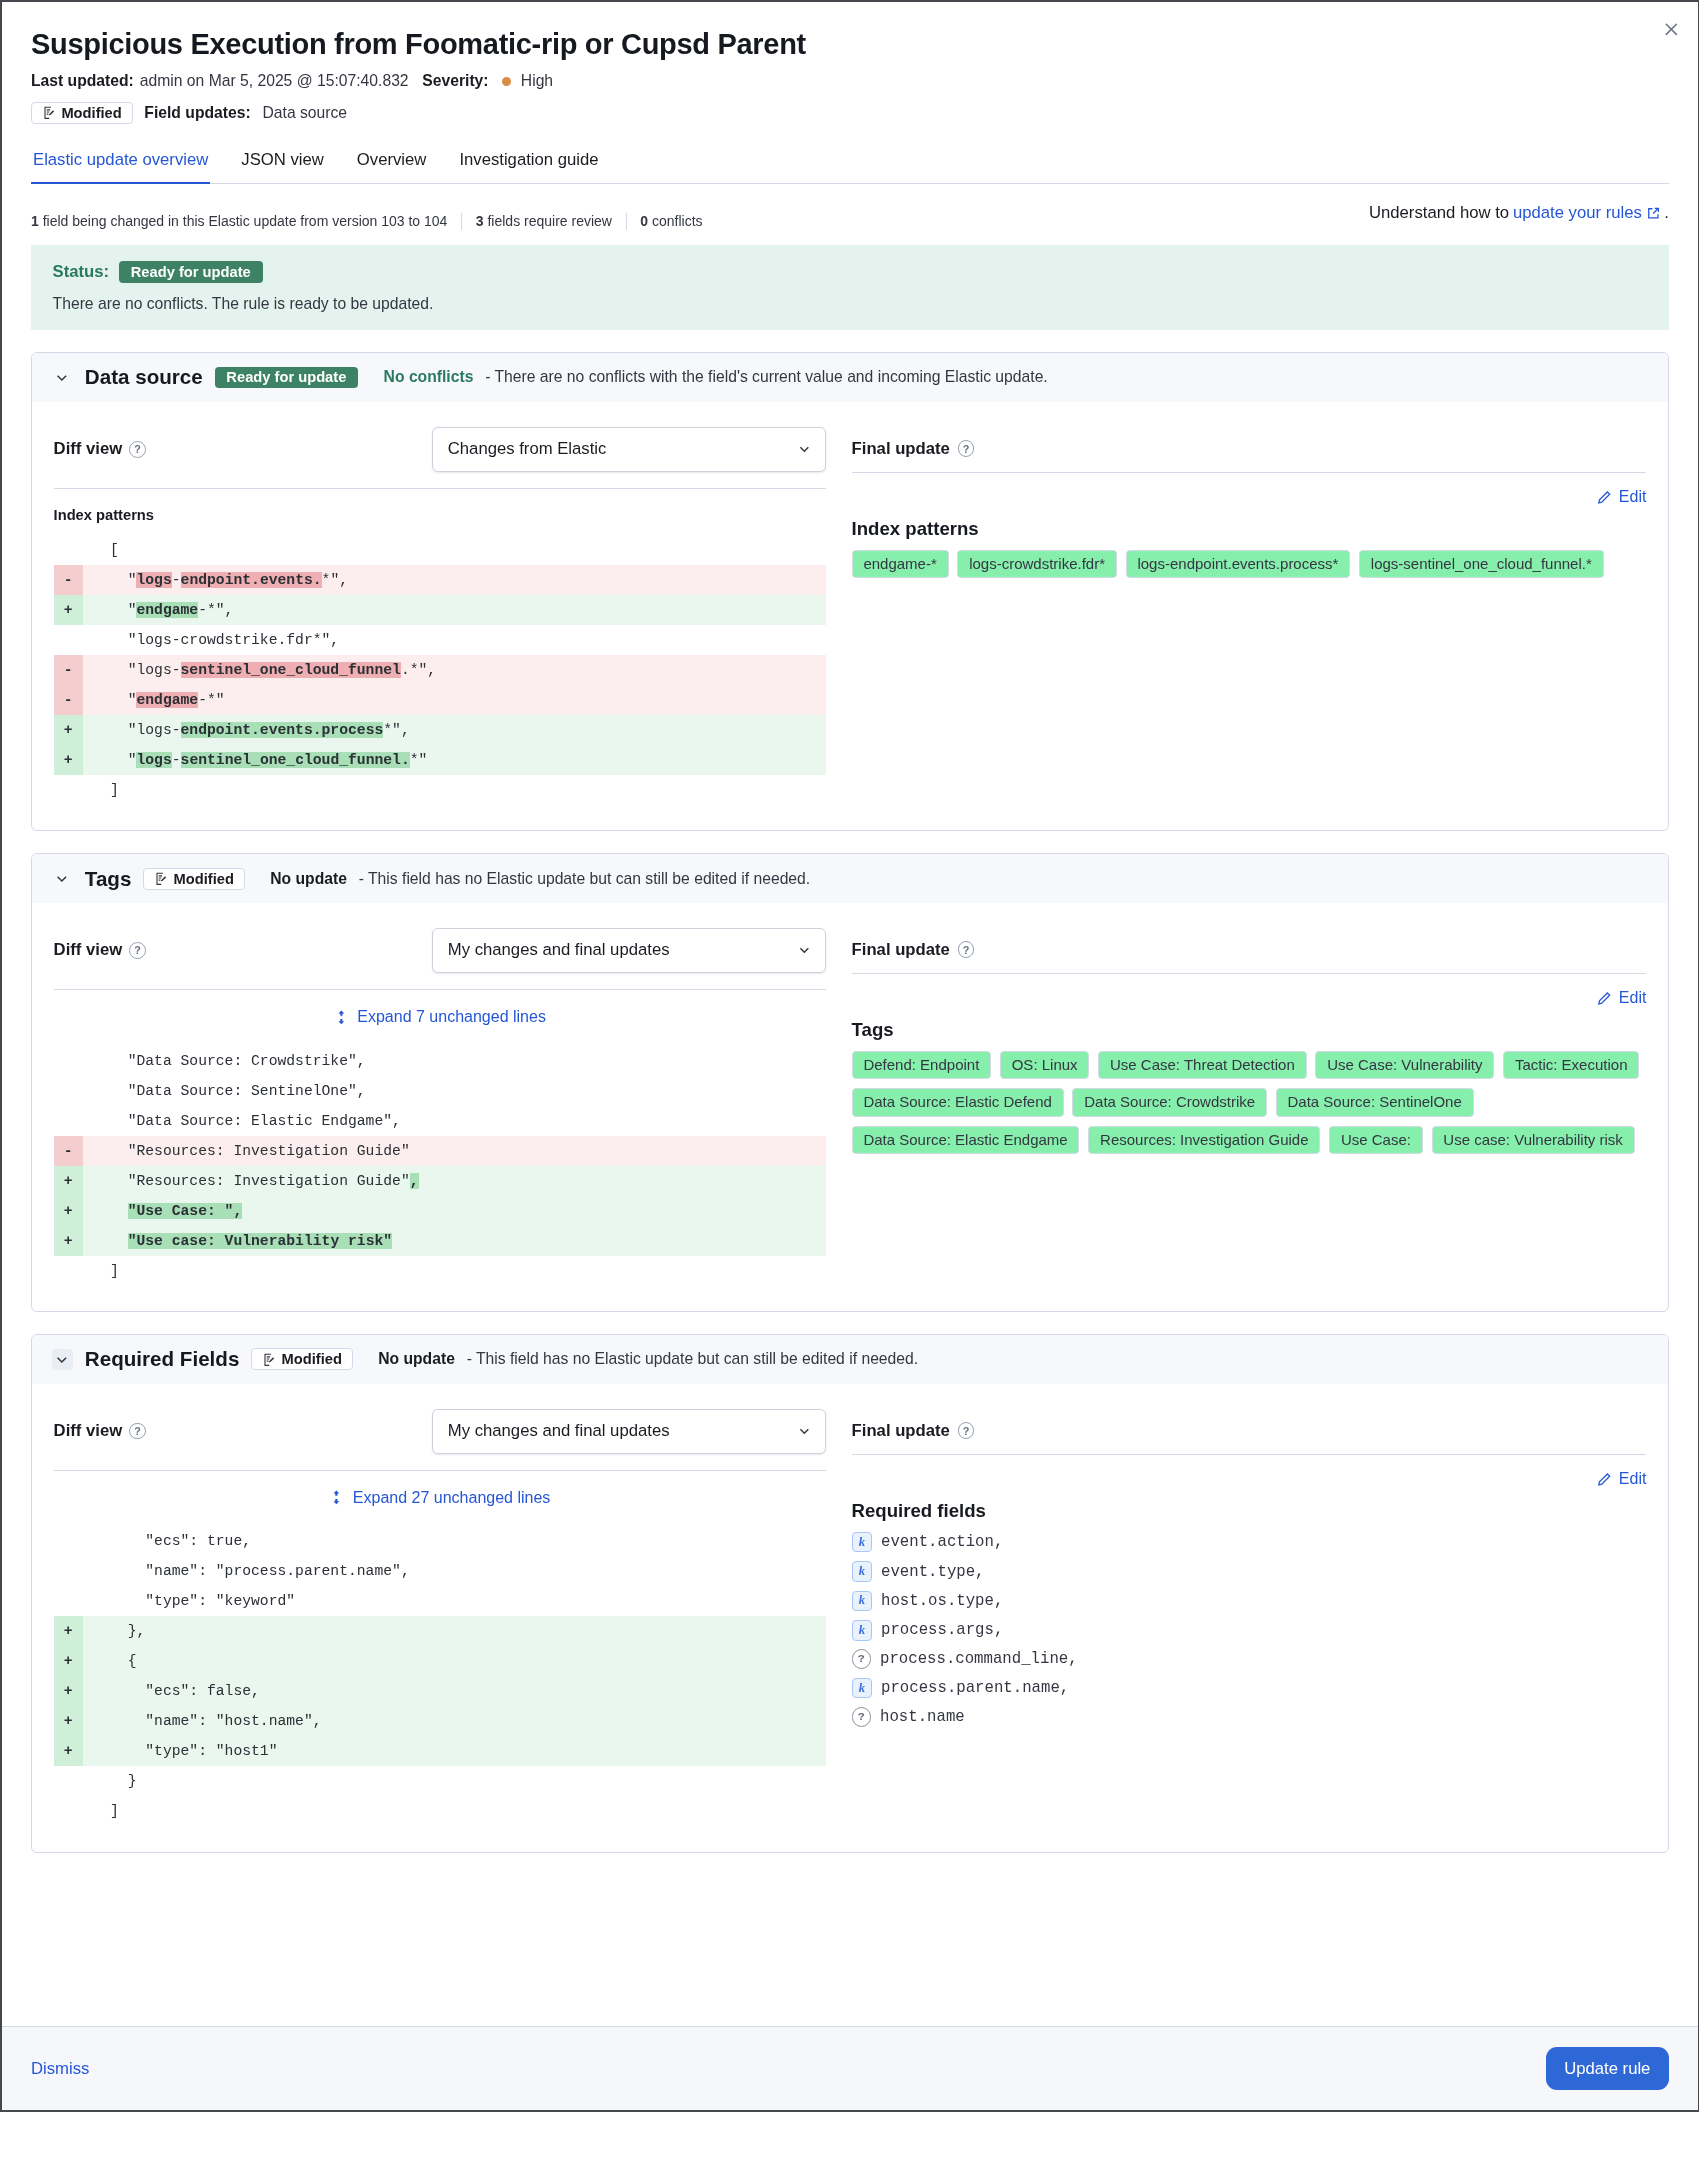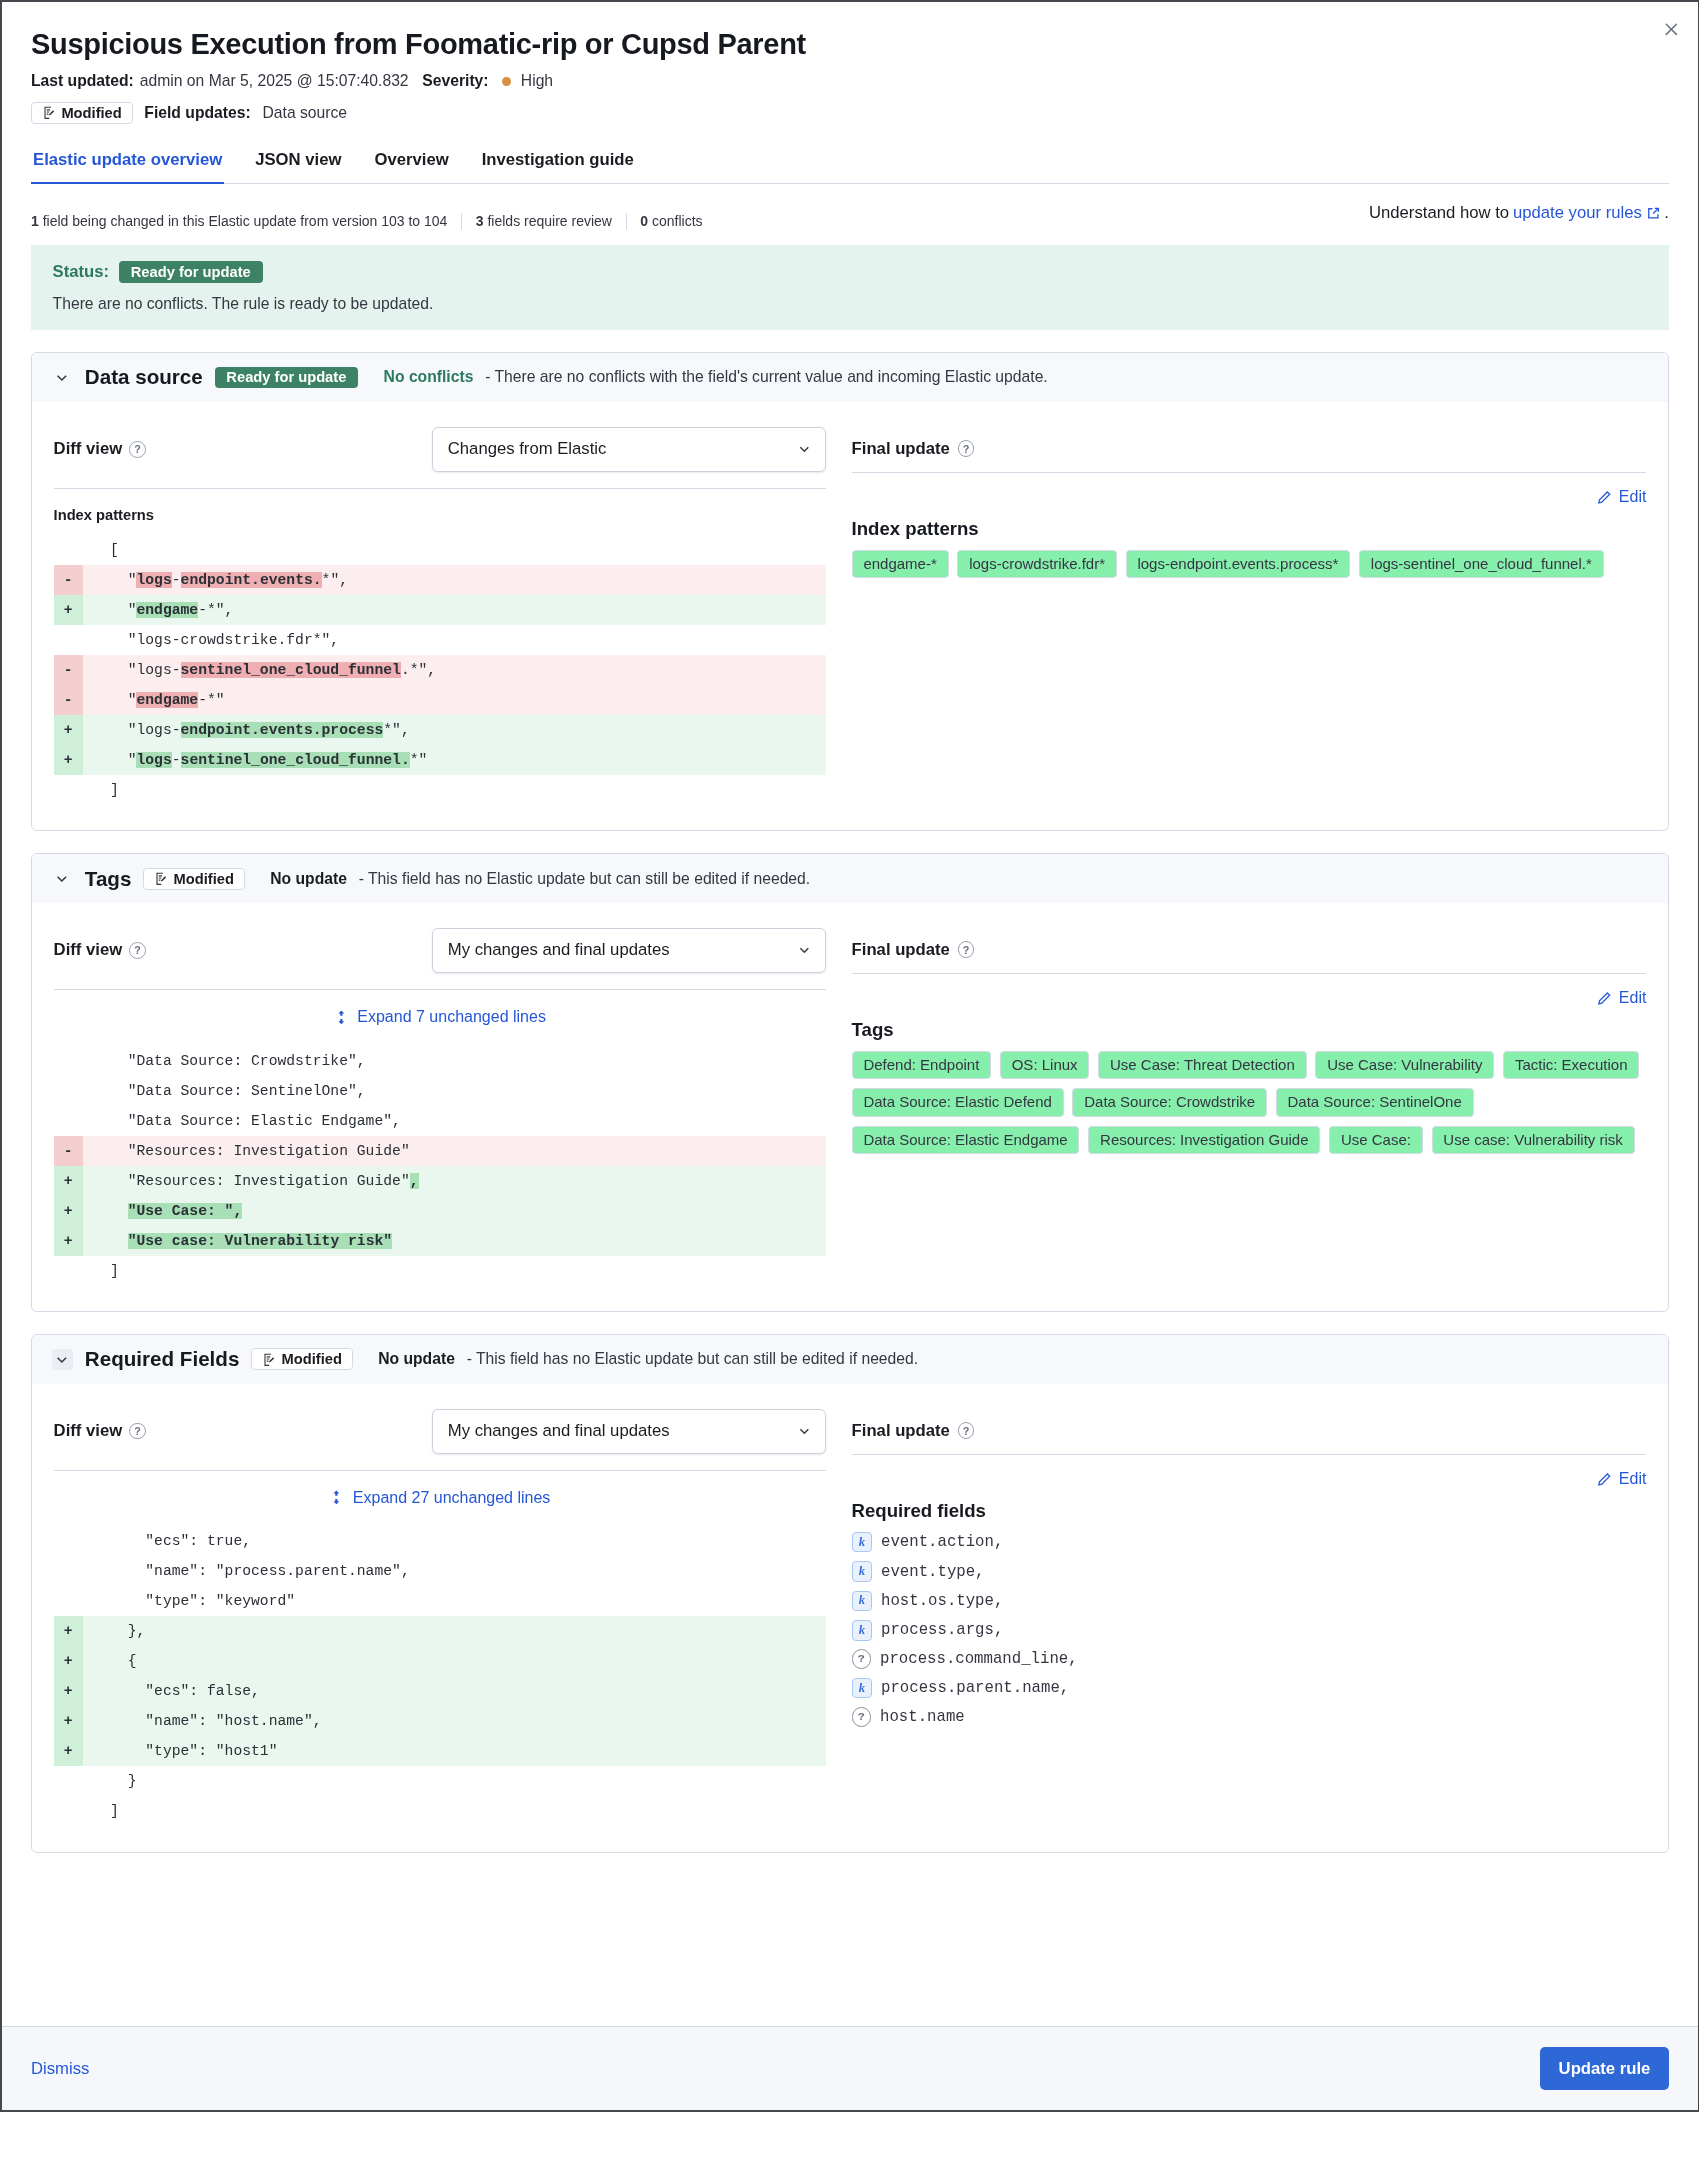--- a/index.html
+++ b/index.html
@@ -31,21 +31,21 @@
   .badge-row { display:flex; align-items:center; gap:11.8px; margin-bottom:19.6px; font-size:15.7px; }
   .badge-outline {
     display:inline-flex; align-items:center; gap:5.9px;
     border:1px solid #D3DAE6; background:#fff; border-radius:3.9px;
     padding:2px 9.8px; font-size:14.7px; font-weight:600; color:#1A1C21;
   }
   .fu-label { font-weight:700; color:#1A1C21; }
 
   
   .tabs { display:flex; gap:29px; border-bottom:1px solid #D3DAE6; margin-top:3.9px; }
-  .tab { font-size:16.7px; font-weight:700; color:#1A1C21; padding:5.9px 2px 12.7px; cursor:pointer; }
+  .tab { font-size:16.7px; font-weight:400; color:#1A1C21; padding:5.9px 2px 12.7px; cursor:pointer; }
   .tab.active { color:#2456D6; border-bottom:2.9px solid #2456D6; margin-bottom:-1px; }
 
   
   .summary-row { display:flex; justify-content:space-between; align-items:center; padding:12.7px 0 11.8px; }
   .summary-left { display:flex; align-items:center; font-size:14px; color:#343741;margin-top:16px; }
   .summary-left b { font-weight:700; }
   .vdiv { width:1px; height:16.7px; background:#D3DAE6; margin:0 13.7px; display:inline-block; }
   .help-line { font-size:16.7px; color:#1A1C21; display:flex; align-items:center; gap:3.9px; }
   a.link { color:#2456D6; text-decoration:none; cursor:pointer; }
 
@@ -131,22 +131,22 @@
   }
 
   
   .footer {
     flex:none; margin-top:auto;
     background:#F6F7FB; border-top:1px solid #D3DAE6;
     padding:19.6px 29px; display:flex; justify-content:space-between; align-items:center;
   }
   .dismiss { font-size:16.7px; }
   .btn-primary {
-    background:#2E68D6; color:#fff; border:none; border-radius:5px;
-    padding:11.8px 18.6px; font-size:16.7px; font-weight:700; cursor:pointer;
+    background:#2E68D6; color:#fff; border:none; border-radius:11px;
+    padding:11.8px 18.6px; font-size:16.7px; font-weight:400; cursor:pointer;
     font-family:inherit;
   }
   svg.ic { display:inline-block; vertical-align:middle; }
 </style>
 </head>
 <body>
 
 <div class="flyout">
   <button class="close-btn" aria-label="Close">
     <svg class="ic" width="14.7" height="14.7" viewBox="0 0 16 16">

